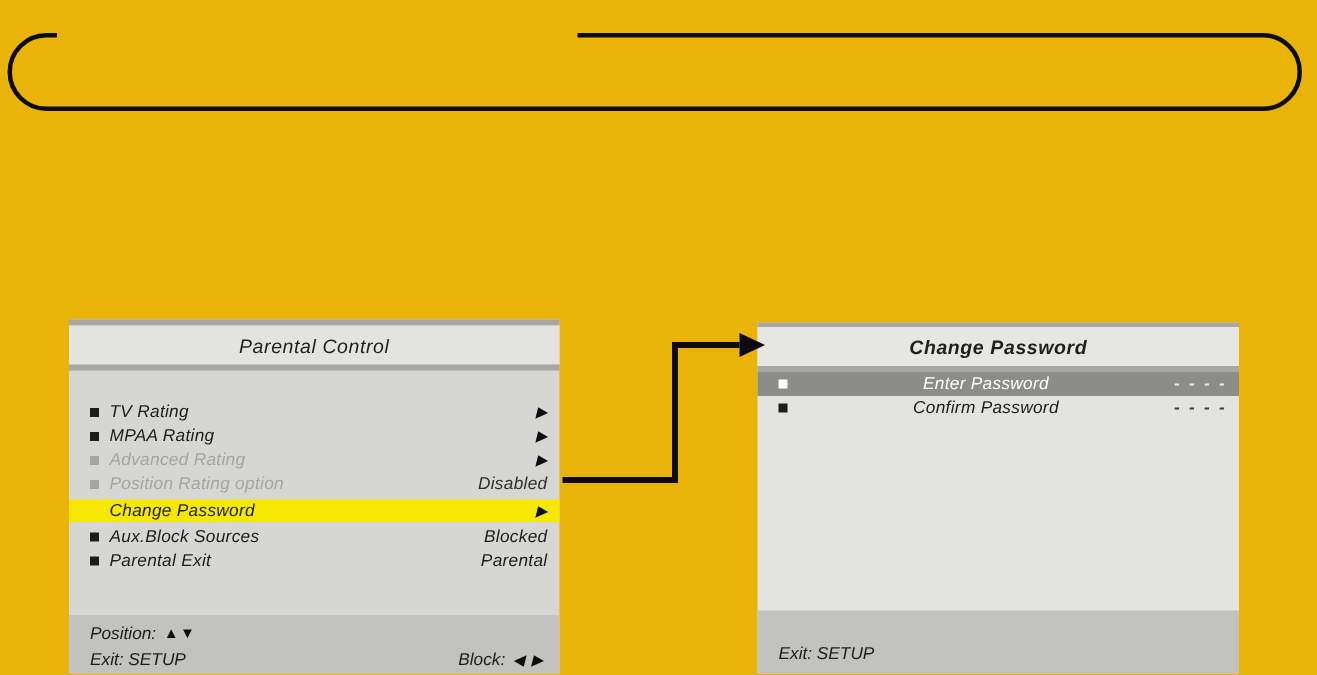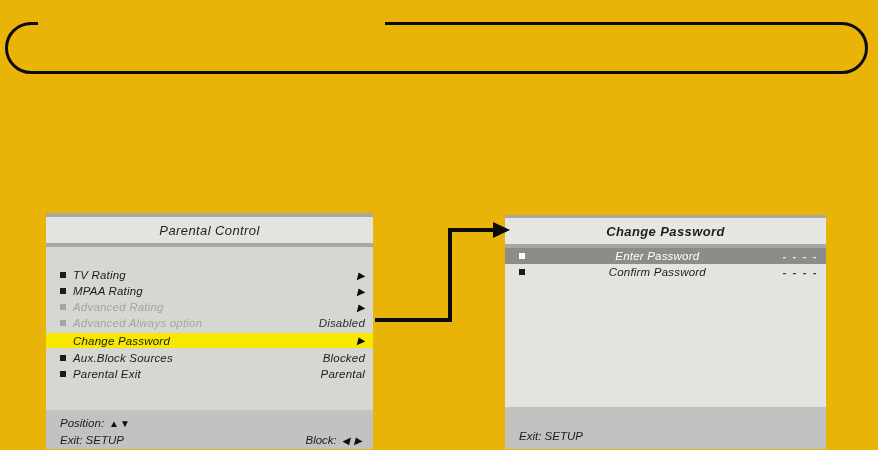--- a/index.html
+++ b/index.html
@@ -48,21 +48,21 @@
   .right-menu .row.highlight-dark .right { color:#e8e8e8; }
 
   
   .left-menu .footer {
     position:absolute; left:0; right:0; bottom:0; height:39px;
     background:#c2c2c0; padding:4px 10px 0 14px; box-sizing:border-box;
     font-size:11.5px; color:#1c1c1c;
   }
   .footer-line { display:flex; justify-content:space-between; align-items:center; height:17px; }
   .tri { font-size:10px; color:#0d0d0d; letter-spacing:1px; }
-  .footer-pair { display:flex; align-items:flex-end; gap:5px; }
+  .footer-pair { display:flex; align-items:center; gap:5px; }
 
   .right-menu .footer {
     position:absolute; left:0; right:0; bottom:0; height:42px;
     background:#c2c2c0; box-sizing:border-box;
     display:flex; align-items:flex-end; padding:0 10px 7px 14px;
     font-size:11.5px; color:#1c1c1c;
   }
 </style>
 </head>
 <body>
@@ -93,21 +93,21 @@
         <span class="label">MPAA Rating</span>
         <span class="right arrow-glyph">▶</span>
       </div>
       <div class="row disabled">
         <span class="bullet"></span>
         <span class="label">Advanced Rating</span>
         <span class="right arrow-glyph">▶</span>
       </div>
       <div class="row disabled">
         <span class="bullet"></span>
-        <span class="label">Advanced Always option</span>
+        <span class="label">Position Rating option</span>
         <span class="right" style="color:#2e2e2e">Disabled</span>
       </div>
       <div class="row highlight-yellow">
         <span class="bullet"></span>
         <span class="label">Change Password</span>
         <span class="right arrow-glyph">▶</span>
       </div>
       <div class="row">
         <span class="bullet"></span>
         <span class="label">Aux.Block Sources</span>

